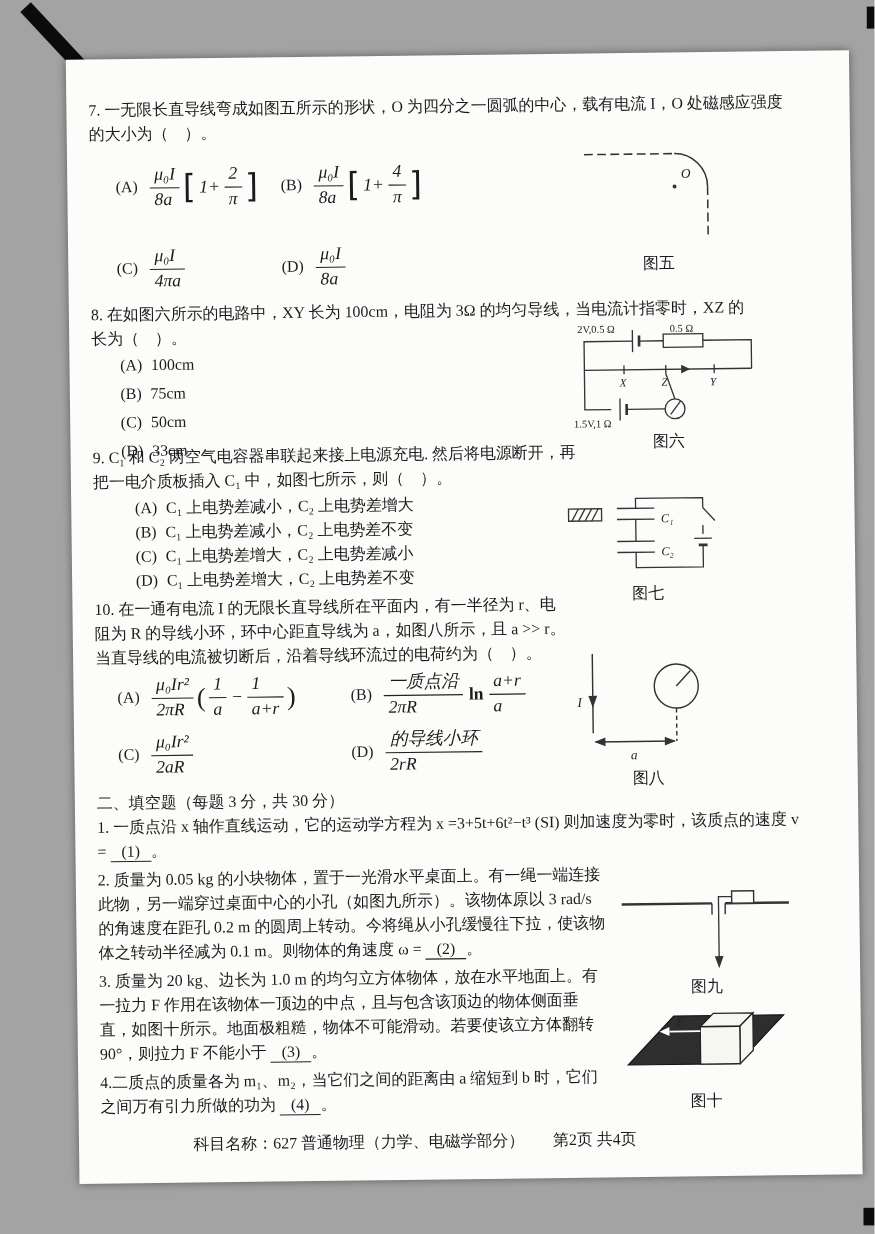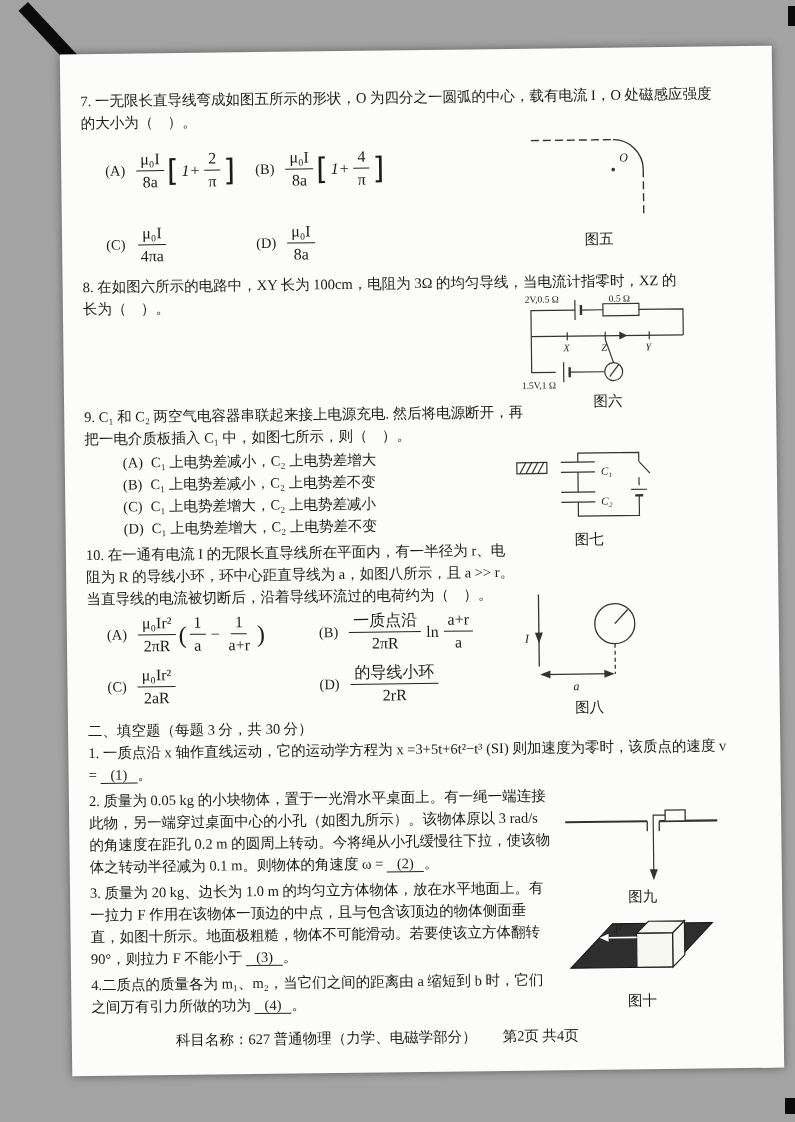--- a/index.html
+++ b/index.html
@@ -14,27 +14,27 @@
     background:#fcfcfa;transform:rotate(-0.7deg);transform-origin:50% 50%;
     box-shadow:0 0 8px rgba(0,0,0,.45);
   }
   .blk{position:absolute;font-size:14.5px;line-height:22px;}
   .optline{margin-bottom:4px;}
   .olabel2{margin-right:8px;}
   .orow{position:absolute;display:flex;align-items:center;}
   .ocol{width:150px;display:flex;align-items:center;}
   .ocol-wide{width:212px;display:flex;align-items:center;}
   .olabel{font-style:normal;margin-right:9px;font-size:14.5px;}
-  .frac{display:inline-flex;flex-direction:column;align-items:center;line-height:1.25;margin:0 2px;}
+  .frac{display:inline-flex;flex-direction:column;line-height:1.25;font-style:italic;margin:0 2px;}
   .frac .fnum{padding:0 4px 1px;border-bottom:1px solid #222;white-space:nowrap;}
   .frac .fden{padding:1px 4px 0;white-space:nowrap;}
   .bigb{font-size:30px;line-height:1;margin:0 1px;font-family:"DejaVu Sans",sans-serif;font-weight:400;}
   .paren{font-size:24px;line-height:1;margin:0 1px;}
   .op{margin:0 2px;font-style:italic;}
-  .fn{margin:0 3px;}
+  .fn{margin:0 3px;font-weight:bold;}
   .blank{border-bottom:1px solid #222;padding:0 10px;}
   .figure{position:absolute;text-align:center;}
   .figcap{font-size:14.5px;margin-top:2px;}
   .footer{position:absolute;display:flex;gap:26px;font-size:14.5px;}
   .artifact{position:absolute;background:#0b0b0b;}
   svg{display:block;margin:0 auto;}
   svg text{font-family:"Liberation Serif","DejaVu Serif",serif;fill:#222;}
 </style>
 </head>
 <body>
@@ -104,20 +104,34 @@
         <line x1="130" y1="60" x2="130" y2="106" stroke-dasharray="8,4"></line>
       </g>
       <circle cx="100" cy="60" r="1.8" fill="#333"></circle>
       <text x="106" y="52" font-size="12" font-style="italic">O</text>
     </svg>
     <div class="figcap">图五</div>
   </div>
 
   <div class="blk" style="left:20px;top:222px;width:600px;">8. 在如图六所示的电路中，XY 长为 100cm，电阻为 3Ω 的均匀导线，当电流计指零时，XZ 的长为（　）。</div>
 
+  <div class="blk" style="left:46px;top:268px;">
+    <div class="optline">
+      <span class="olabel2">(A)</span><span>100cm</span>
+    </div>
+    <div class="optline">
+      <span class="olabel2">(B)</span><span>75cm</span>
+    </div>
+    <div class="optline">
+      <span class="olabel2">(C)</span><span>50cm</span>
+    </div>
+    <div class="optline">
+      <span class="olabel2">(D)</span><span>33cm</span>
+    </div>
+  </div>
 
   <div class="figure" style="left:448px;top:246px;width:192px;">
     <svg width="192" height="96" viewBox="0 0 192 96">
       <g stroke="#333" stroke-width="1.2" fill="none">
         <polyline points="20,42 20,16 64,16"></polyline>
         <line x1="64" y1="6" x2="64" y2="26"></line>
         <line x1="70" y1="11" x2="70" y2="21" stroke-width="2.4"></line>
         <line x1="70" y1="16" x2="92" y2="16"></line>
         <rect x="92" y="10" width="36" height="12"></rect>
         <polyline points="128,16 172,16 172,42"></polyline>

